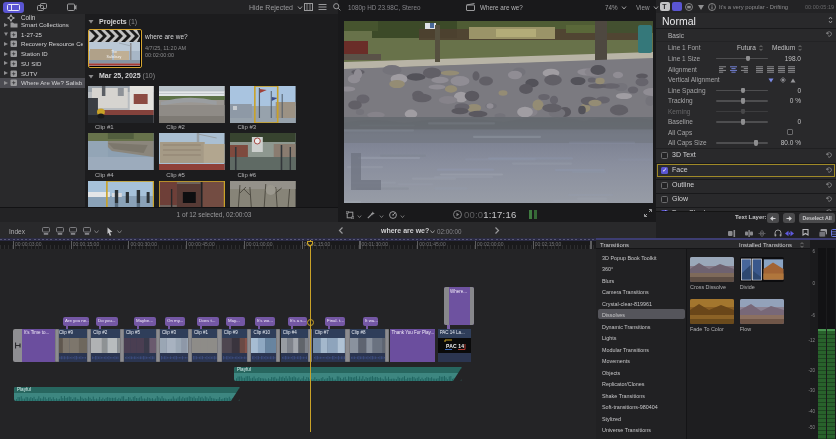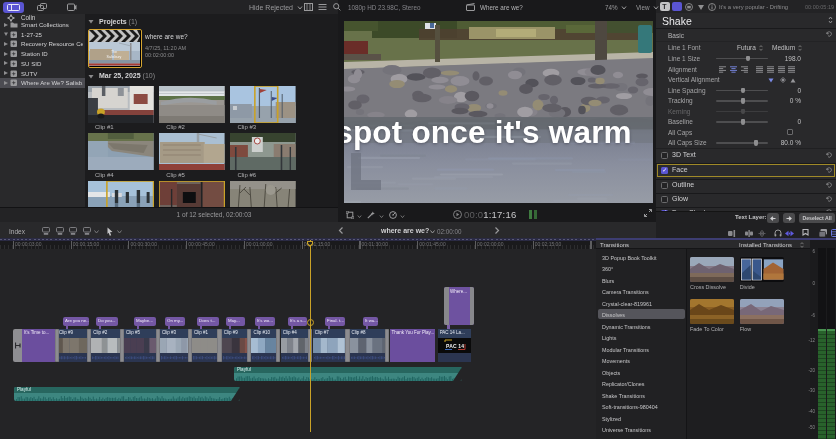--- a/index.html
+++ b/index.html
@@ -501,21 +501,20 @@
         <rect x="-24" y="179.8" width="41" height="2.2" rx="1" fill="#aab0bc" opacity="0.32"></rect>
         <rect x="15" y="103.4" width="56" height="2.2" rx="1" fill="#7c818c" opacity="0.12"></rect>
         <rect x="90" y="166.4" width="34" height="2.2" rx="1" fill="#94a0bc" opacity="0.16"></rect>
         <rect x="84" y="101.2" width="67" height="2.2" rx="1" fill="#a0a6b2" opacity="0.15"></rect>
         <rect x="12" y="166.6" width="53" height="2.2" rx="1" fill="#7c818c" opacity="0.25"></rect>
         <rect x="224" y="172.7" width="45" height="2.2" rx="1" fill="#94a0bc" opacity="0.16"></rect>
         <rect x="90" y="155.0" width="59" height="2.2" rx="1" fill="#aab0bc" opacity="0.14"></rect>
         <rect x="-18" y="108.3" width="88" height="2.2" rx="1" fill="#a0a6b2" opacity="0.17"></rect>
         <rect x="225" y="120.6" width="66" height="2.2" rx="1" fill="#94a0bc" opacity="0.18"></rect>
 </svg>
-<div style="position:absolute;left:-15px;top:91px;width:309px;text-align:center;color:#fff;font-weight:bold;font-size:31.5px;letter-spacing:0.2px;text-shadow:0 1px 3px rgba(40,40,50,0.45);line-height:41px;font-family:'Liberation Sans';">spot once it's warm</div>
 <div style="position:absolute;left:7px;top:132px;width:36px;height:37px;opacity:0.75;">
         <div style="position:absolute;left:0;top:0;width:10px;height:37px;background:#6e7380;"></div>
         <div style="position:absolute;left:0;bottom:0;width:30px;height:10px;background:#6e7380;"></div>
       </div>
 </div>
 <div class="a" style="left:346px;top:211px;width:8px;height:8px;">
       <svg width="8" height="8" viewBox="0 0 8 8">
         <rect x="1.2" y="1.2" width="5.6" height="5.6" fill="none" stroke="#9a9a9c" stroke-width="1"></rect>
         <rect x="0" y="0" width="2.2" height="2.2" fill="#1d1d1f" stroke="#9a9a9c" stroke-width="0.8"></rect>
         <rect x="5.8" y="5.8" width="2.2" height="2.2" fill="#1d1d1f" stroke="#9a9a9c" stroke-width="0.8"></rect>
@@ -556,21 +555,21 @@
       </svg>
     </div>
 <div class="t" style="left:464px;top:209.5px;font-size:9.5px;color:#5f5f61;font-weight:normal;letter-spacing:0.2px;">00:0<span style="color:#c9c9cb;">1:17:16</span></div>
 <div class="a" style="left:529px;top:209.5px;width:3px;height:9px;background:#3f7a40;"></div>
 <div class="a" style="left:533.5px;top:209.5px;width:3px;height:9px;background:#356836;"></div>
 <div class="a" style="left:644px;top:209px;width:8px;height:8px;">
       <svg width="8" height="8" viewBox="0 0 8 8">
         <path d="M0.5 7.5 L3 5 M0.5 7.5 L0.5 5 M0.5 7.5 L3 7.5 M7.5 0.5 L5 3 M7.5 0.5 L5 0.5 M7.5 0.5 L7.5 3" stroke="#9a9a9c" stroke-width="1" fill="none"></path>
       </svg>
     </div>
-<div class="t" style="left:662px;top:14.5px;font-size:10.5px;color:#ececee;font-weight:normal;">Shake</div>
+<div class="t" style="left:662px;top:14.5px;font-size:10.5px;color:#ececee;font-weight:normal;">Normal</div>
 <div class="a" style="left:828px;top:16px;width:5px;height:8px;">
       <svg width="5" height="8" viewBox="0 0 5 8">
         <path d="M1 3 L2.5 1 L4 3 M1 5 L2.5 7 L4 5" stroke="#9a9a9c" stroke-width="0.9" fill="none"></path>
       </svg>
     </div>
 <div class="a" style="left:656px;top:27.5px;width:180px;height:1px;background:#1a1a1c;"></div>
 <div class="t" style="left:668px;top:31.5px;font-size:6.5px;color:#b8b8ba;font-weight:normal;">Basic</div>
 <div class="a" style="left:826px;top:31px;width:6px;height:6px;">
       <svg width="6" height="6" viewBox="0 0 6 6">
         <path d="M1 3 a2.2 2.2 0 1 1 1 1.8 M1 3 L0.2 1.4 M1 3 L2.8 2.6" stroke="#8a8a8c" stroke-width="0.8" fill="none"></path>

